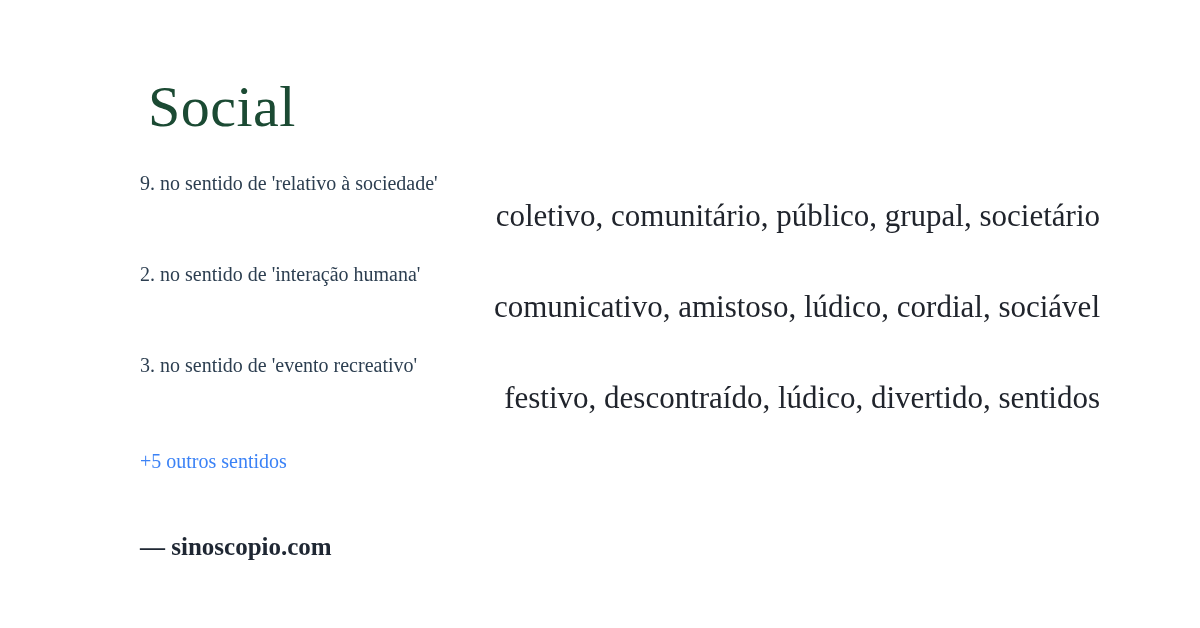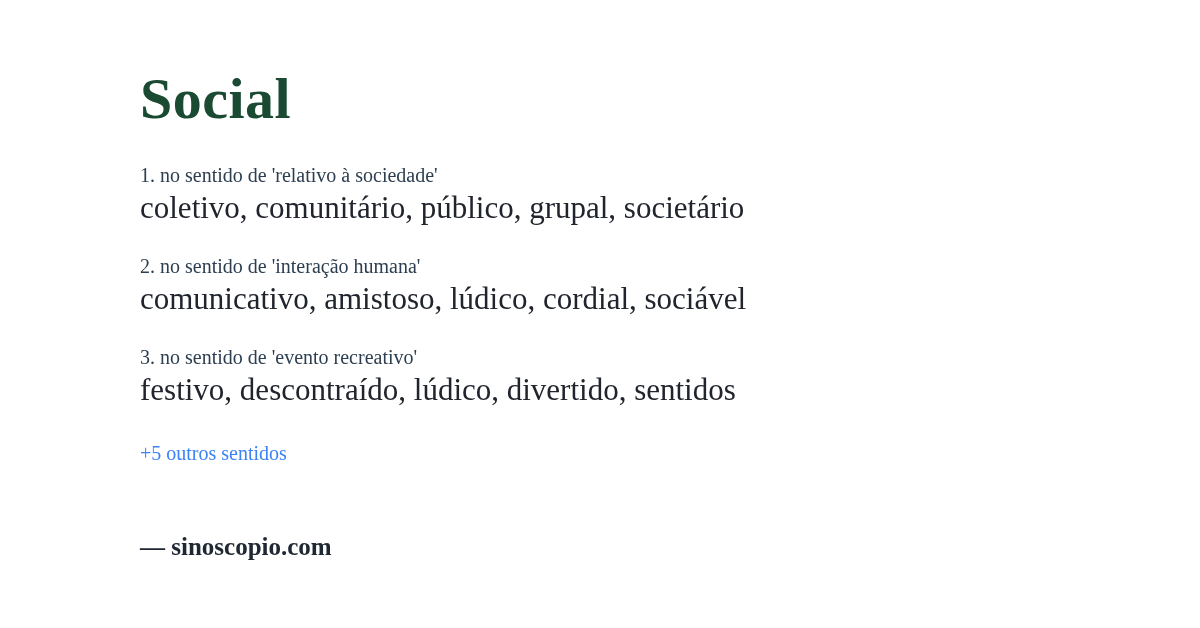--- a/index.html
+++ b/index.html
@@ -16,24 +16,24 @@
     color: #20242c;
     position: relative;
   }
   .card {
     position: absolute;
     left: 140px;
     top: 70px;
     width: 960px;
   }
   .word-title {
-    margin: 0;
+    margin: 8px;
     font-size: 58px;
     line-height: 1.0;
-    font-weight: 700;
+    font-weight: 400;
     color: #1b4a33;
     letter-spacing: 0.5px;
   }
   .subtitle {
     margin: 7px 0 0 0;
     font-size: 29px;
     line-height: 1.15;
     font-weight: 700;
     font-style: italic;
     color: #1b4a33;
@@ -48,20 +48,21 @@
     font-size: 20px;
     line-height: 1.15;
     color: #2c3e50;
     margin: 0;
   }
   .sense-synonyms {
     font-size: 31px;
     line-height: 1.25;
     color: #20242c;
     margin: 2px 0 0 0;
+    text-align: right;
   }
   .more-senses {
     display: inline-block;
     margin-top: 6px;
     font-size: 20px;
     color: #3b82f6;
     text-decoration: none;
     cursor: pointer;
   }
   .source {
@@ -76,21 +77,21 @@
 </head>
 <body>
 
 <main class="card">
   <h1 class="word-title">Social</h1>
 
 
   <div class="senses">
 
     <section class="sense">
-      <p class="sense-label">1. no sentido de 'relativo à sociedade'</p>
+      <p class="sense-label">9. no sentido de 'relativo à sociedade'</p>
       <p class="sense-synonyms">coletivo, comunitário, público, grupal, societário</p>
     </section>
 
     <section class="sense">
       <p class="sense-label">2. no sentido de 'interação humana'</p>
       <p class="sense-synonyms">comunicativo, amistoso, lúdico, cordial, sociável</p>
     </section>
 
     <section class="sense">
       <p class="sense-label">3. no sentido de 'evento recreativo'</p>

